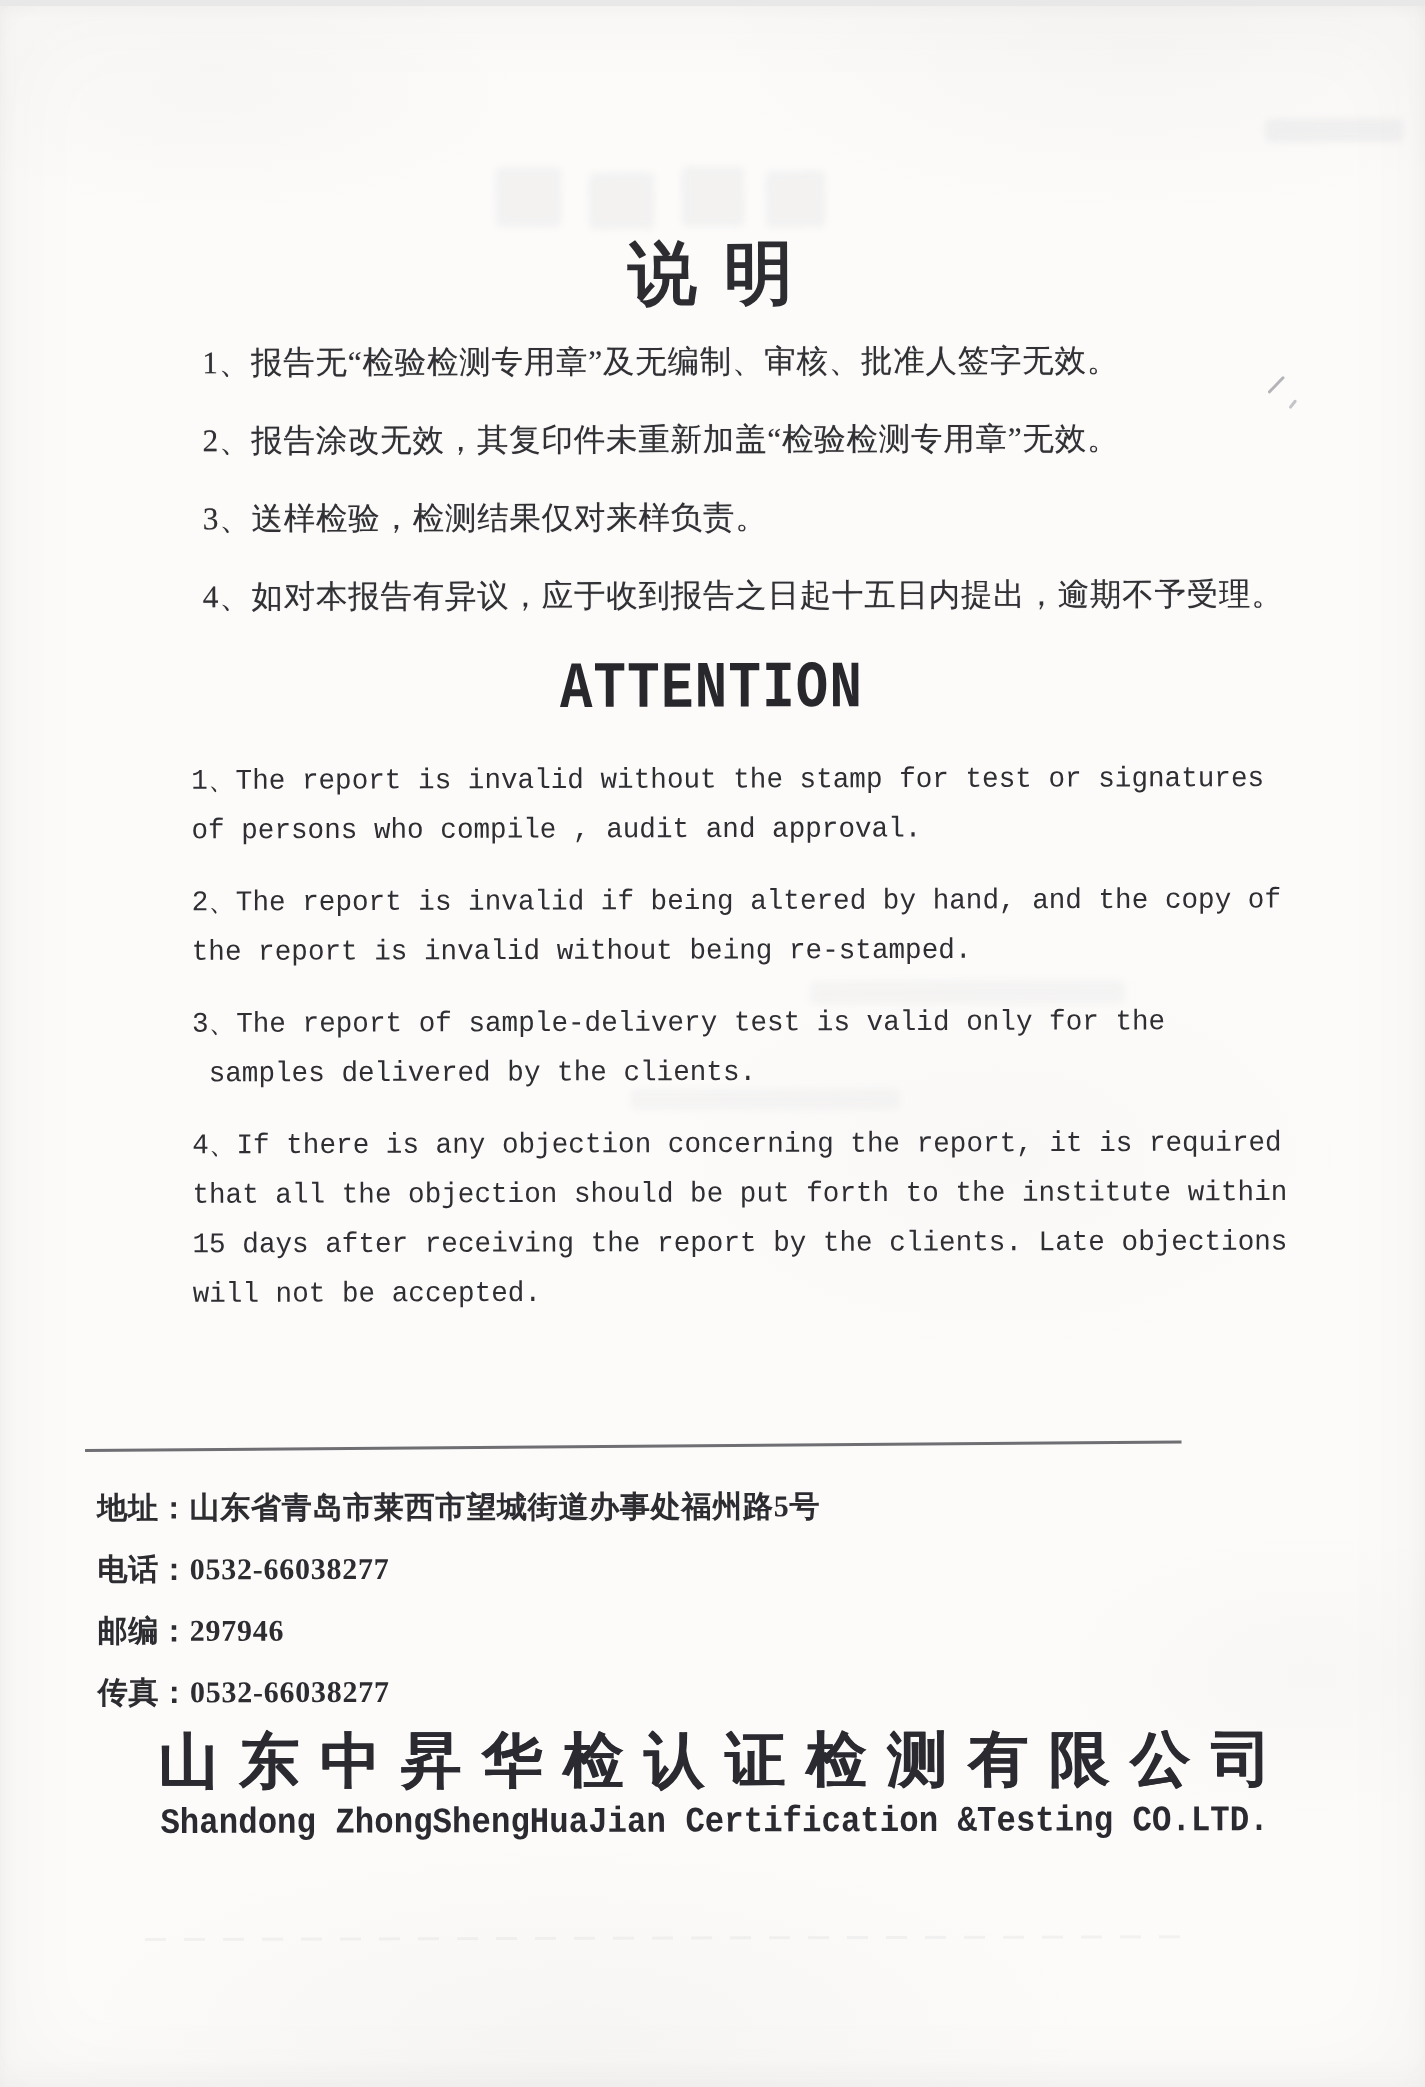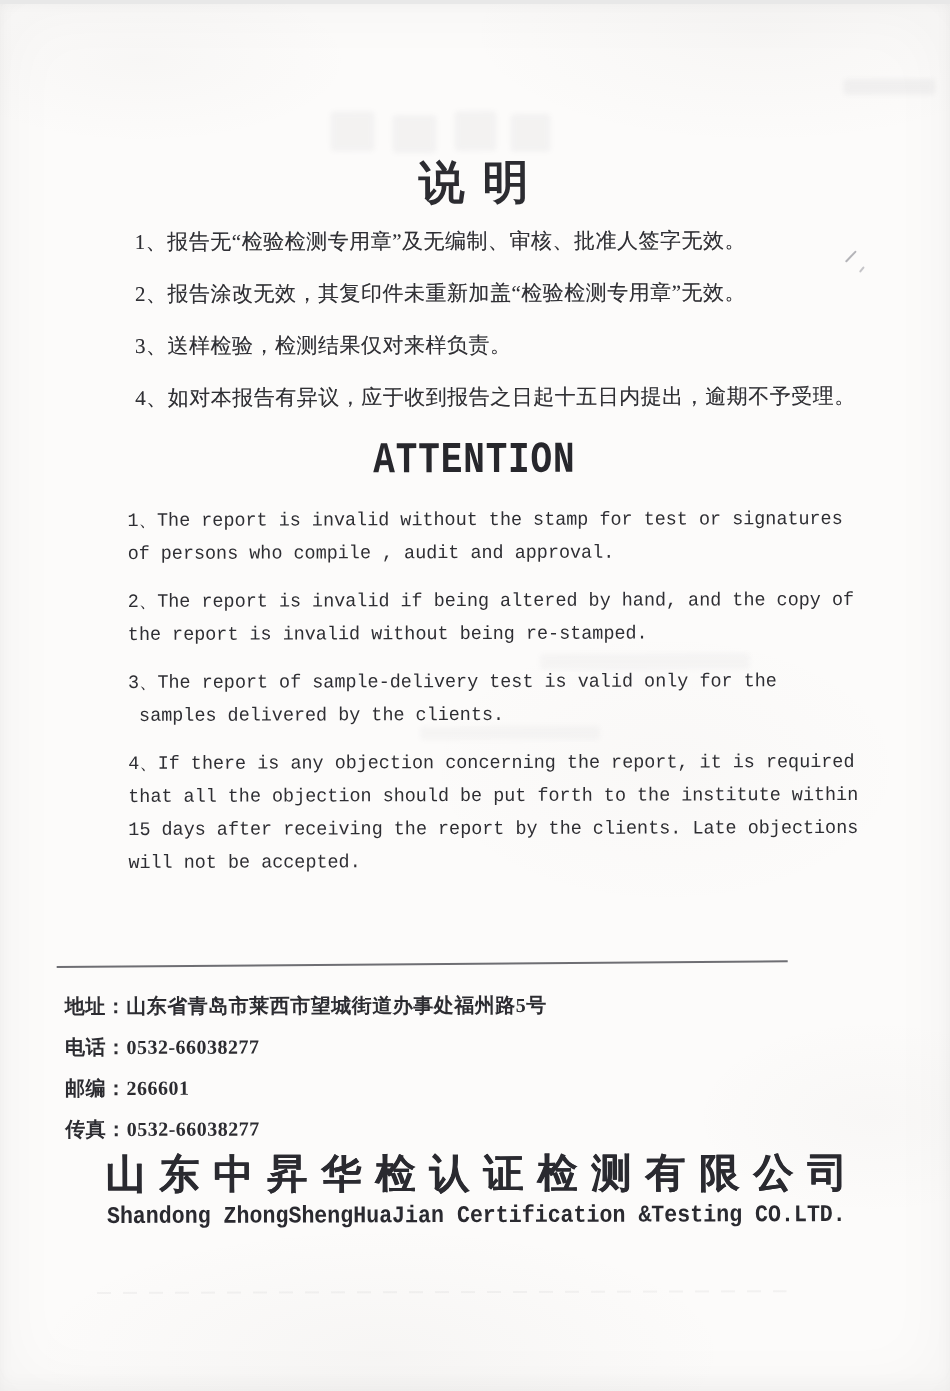--- a/index.html
+++ b/index.html
@@ -135,21 +135,21 @@
     <div class="divider"></div>
 
     <div class="contact-block">
       <div class="contact-row">
         <span class="label">地址：</span><span class="value">山东省青岛市莱西市望城街道办事处福州路5号</span>
       </div>
       <div class="contact-row">
         <span class="label">电话：</span><span class="value">0532-66038277</span>
       </div>
       <div class="contact-row">
-        <span class="label">邮编：</span><span class="value">266601</span>
+        <span class="label">邮编：</span><span class="value">297946</span>
       </div>
       <div class="contact-row">
         <span class="label">传真：</span><span class="value">0532-66038277</span>
       </div>
     </div>
 
     <div class="company-cn">山东中昇华检认证检测有限公司</div>
     <div class="company-en">Shandong ZhongShengHuaJian Certification &amp;Testing CO.LTD.</div>
 
   </div>

